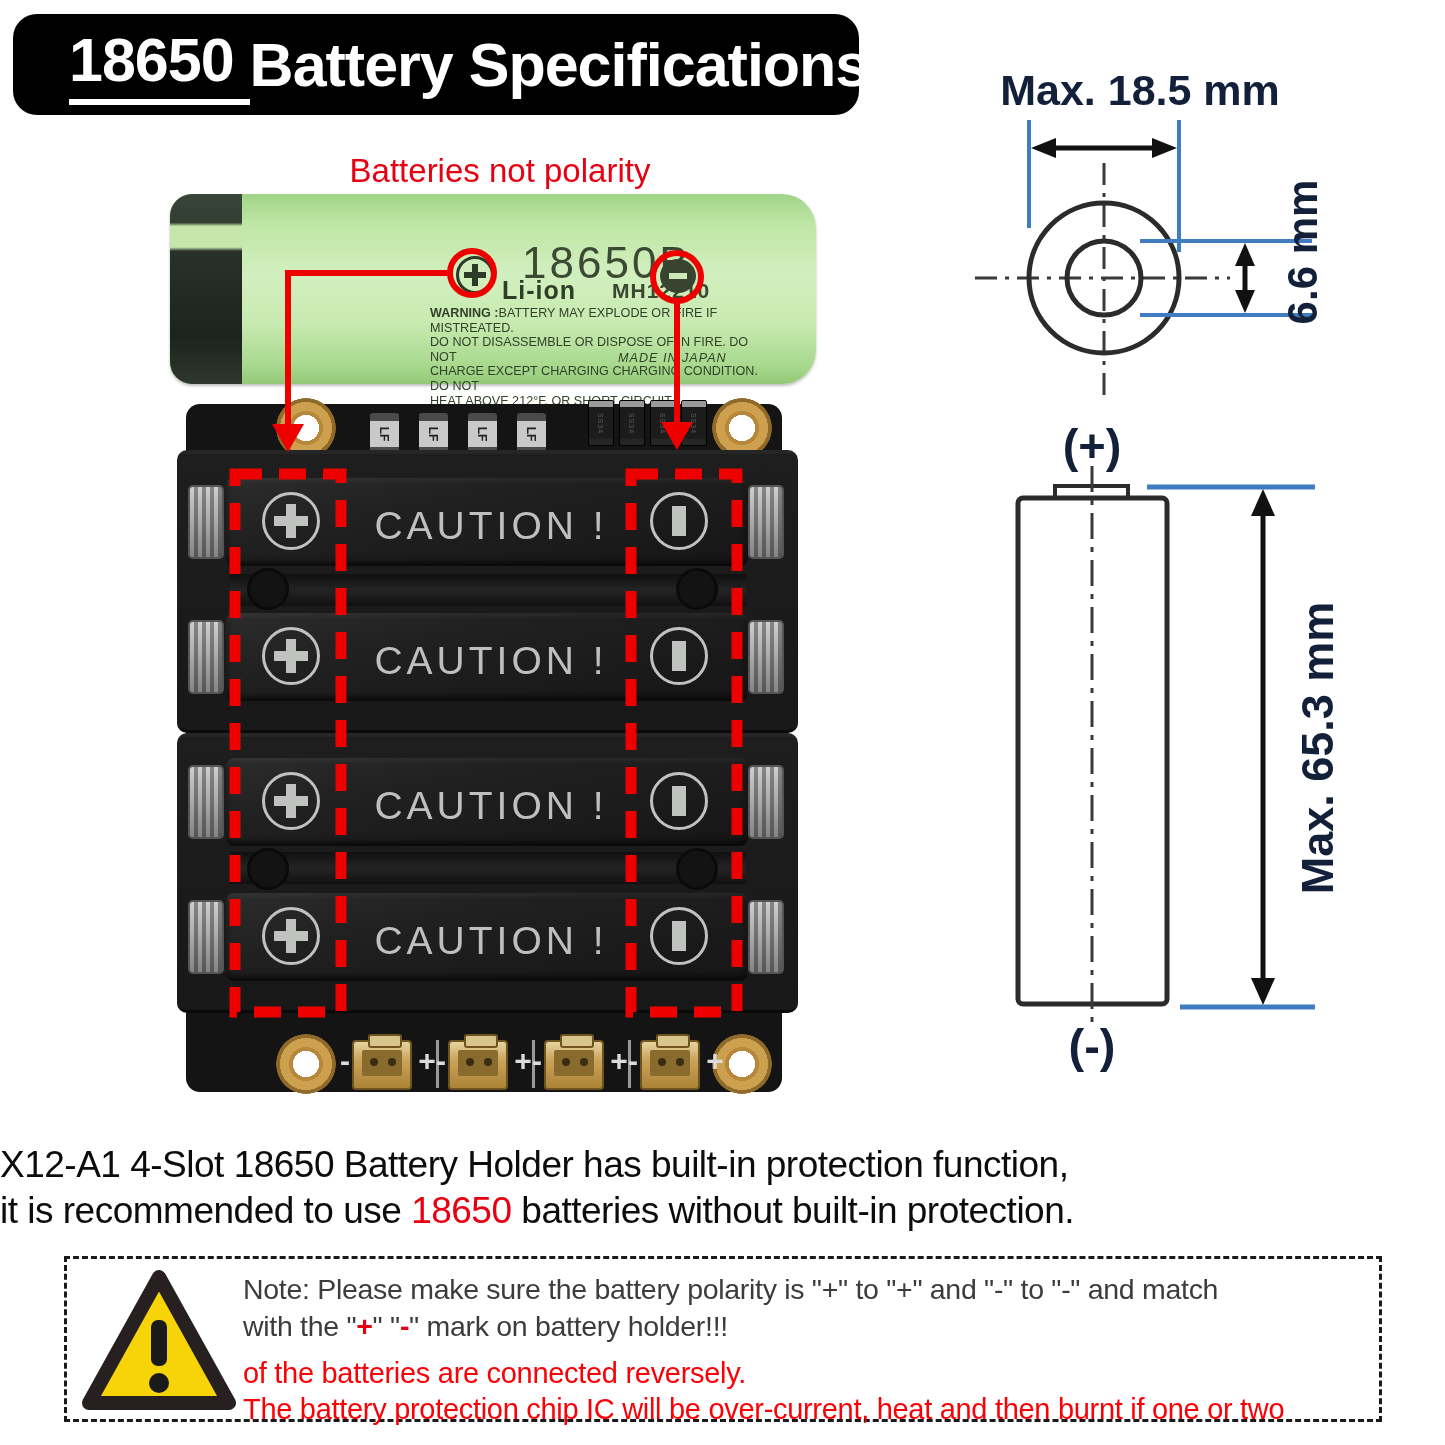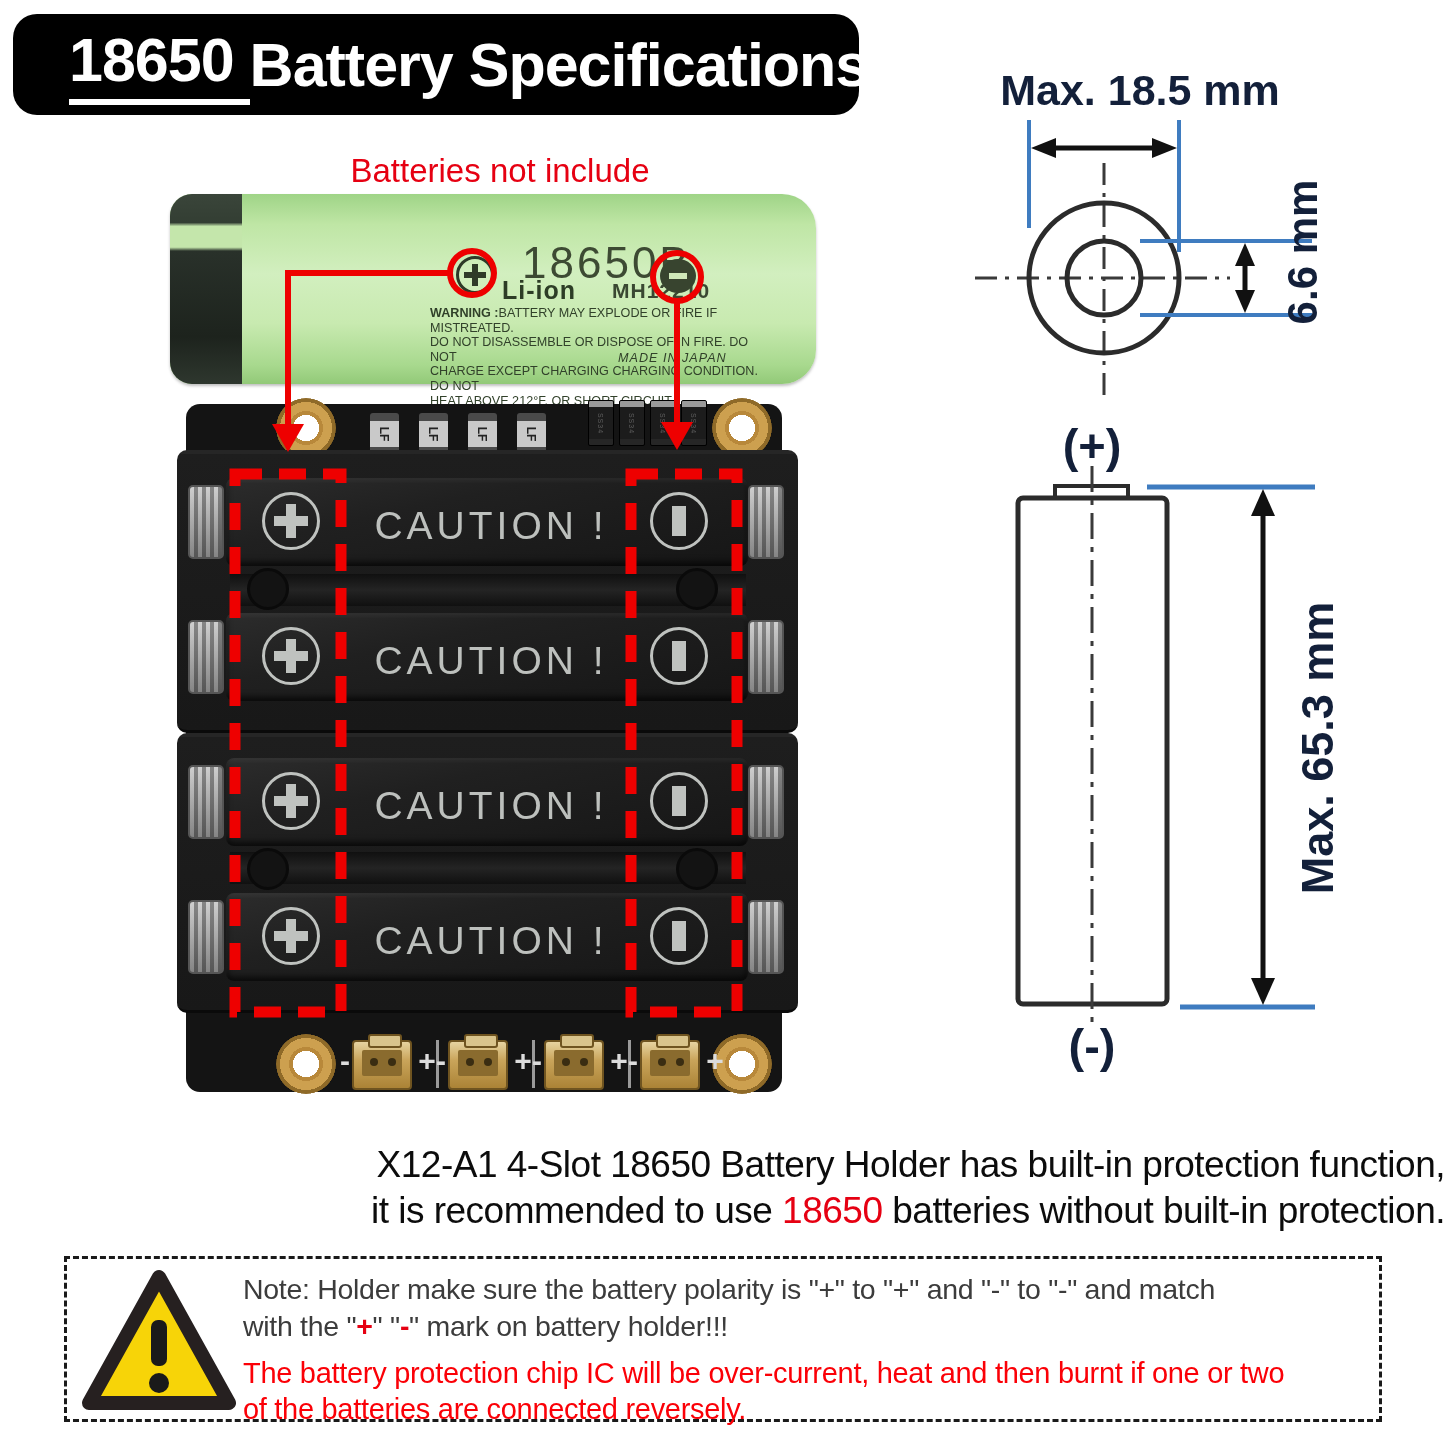--- a/index.html
+++ b/index.html
@@ -68,21 +68,21 @@
   .pin-mark{color:#dcdcdc;font-size:30px;font-weight:bold;width:30px;text-align:center;top:1044px;}
   .pin-sep{width:3px;height:48px;background:#9a9a9a;top:1040px;}
   .jst{width:60px;height:50px;top:1040px;background:linear-gradient(180deg,#e6d3a0,#c9a45a 40%,#ab8336);
      border:2px solid #6f5420;border-radius:4px;box-sizing:border-box;}
   .jst:before{content:"";position:absolute;left:8px;top:8px;right:8px;bottom:12px;background:#8a6b2e;border-radius:2px;}
   .jst:after{content:"";position:absolute;left:16px;top:16px;width:8px;height:8px;background:#3a2d12;border-radius:50%;
      box-shadow:18px 0 0 #3a2d12;}
   .jst .tab{position:absolute;left:14px;top:-8px;width:30px;height:10px;background:#d9c48c;border:2px solid #6f5420;border-radius:3px;}
 
   
-  .descr{left:0;top:1142px;width:1445px;text-align:right;color:#0c0c0c;font-size:37px;line-height:46px;letter-spacing:-0.5px;}
+  .descr{left:0;top:1142px;width:1445px;text-align:left;color:#0c0c0c;font-size:37px;line-height:46px;letter-spacing:-0.5px;}
   .descr .hl{color:#e60012;}
 
   
   .note-box{left:64px;top:1256px;width:1318px;height:166px;border:3px dashed #1a1a1a;box-sizing:border-box;background:#fff;}
   .note-text{position:absolute;left:176px;top:12px;color:#3c3c3c;font-size:28.5px;line-height:37px;letter-spacing:-0.3px;}
   .note-text .r{color:#e60012;font-weight:bold;}
   .note-red{position:absolute;left:176px;top:96px;color:#fb0007;font-size:29px;line-height:36px;letter-spacing:-0.3px;}
 
   svg text{font-family:"Liberation Sans",sans-serif;}
   .dimtxt{fill:#13203a;font-weight:bold;}
@@ -90,21 +90,21 @@
 </head>
 <body>
 
 <div class="canvas">
 
   <div class="abs title-banner">
     <span class="title-underline">18650 </span>
       <span>Battery Specifications:</span>
   </div>
 
-  <div class="abs subtitle">Batteries not include</div>
+  <div class="abs subtitle">Batteries not polarity</div>
 
   <div class="abs battery-photo">
     <div class="abs battery-cap"></div>
     <div class="abs batt-model">18650B</div>
     <div class="abs batt-chem">Li-ion</div>
     <div class="abs batt-code">MH12210</div>
     <div class="abs batt-plus-print">
         <i class="h"></i>
         <i class="v"></i>
       </div>
@@ -288,22 +288,22 @@
     <div><span>it is recommended to use </span><span class="hl">18650</span><span> batteries without built-in protection.</span></div>
   </div>
 
   <div class="abs note-box">
     <svg class="abs" style="left:12px;top:6px;" width="160" height="150" viewBox="0 0 160 150">
       <polygon points="80,12 150,138 10,138" fill="#f7d408" stroke="#262020" stroke-width="14" stroke-linejoin="round"></polygon>
       <rect x="72" y="55" width="16" height="46" rx="7" fill="#1a1a1a"></rect>
       <circle cx="80" cy="118" r="10" fill="#1a1a1a"></circle>
     </svg>
     <div class="note-text">
-      <div>Note: Holder make sure the battery polarity is "+" to "+" and "-" to "-" and match</div>
+      <div>Note: Please make sure the battery polarity is "+" to "+" and "-" to "-" and match</div>
       <div><span>with the "</span><span class="r">+</span><span>" "</span><span class="r">-</span><span>" mark on battery holder!!!</span></div>
     </div>
     <div class="note-red">
+      <div>of the batteries are connected reversely.</div>
       <div>The battery protection chip IC will be over-current, heat and then burnt if one or two</div>
-      <div>of the batteries are connected reversely.</div>
     </div>
   </div>
 
 </div>
 
 </body></html>

